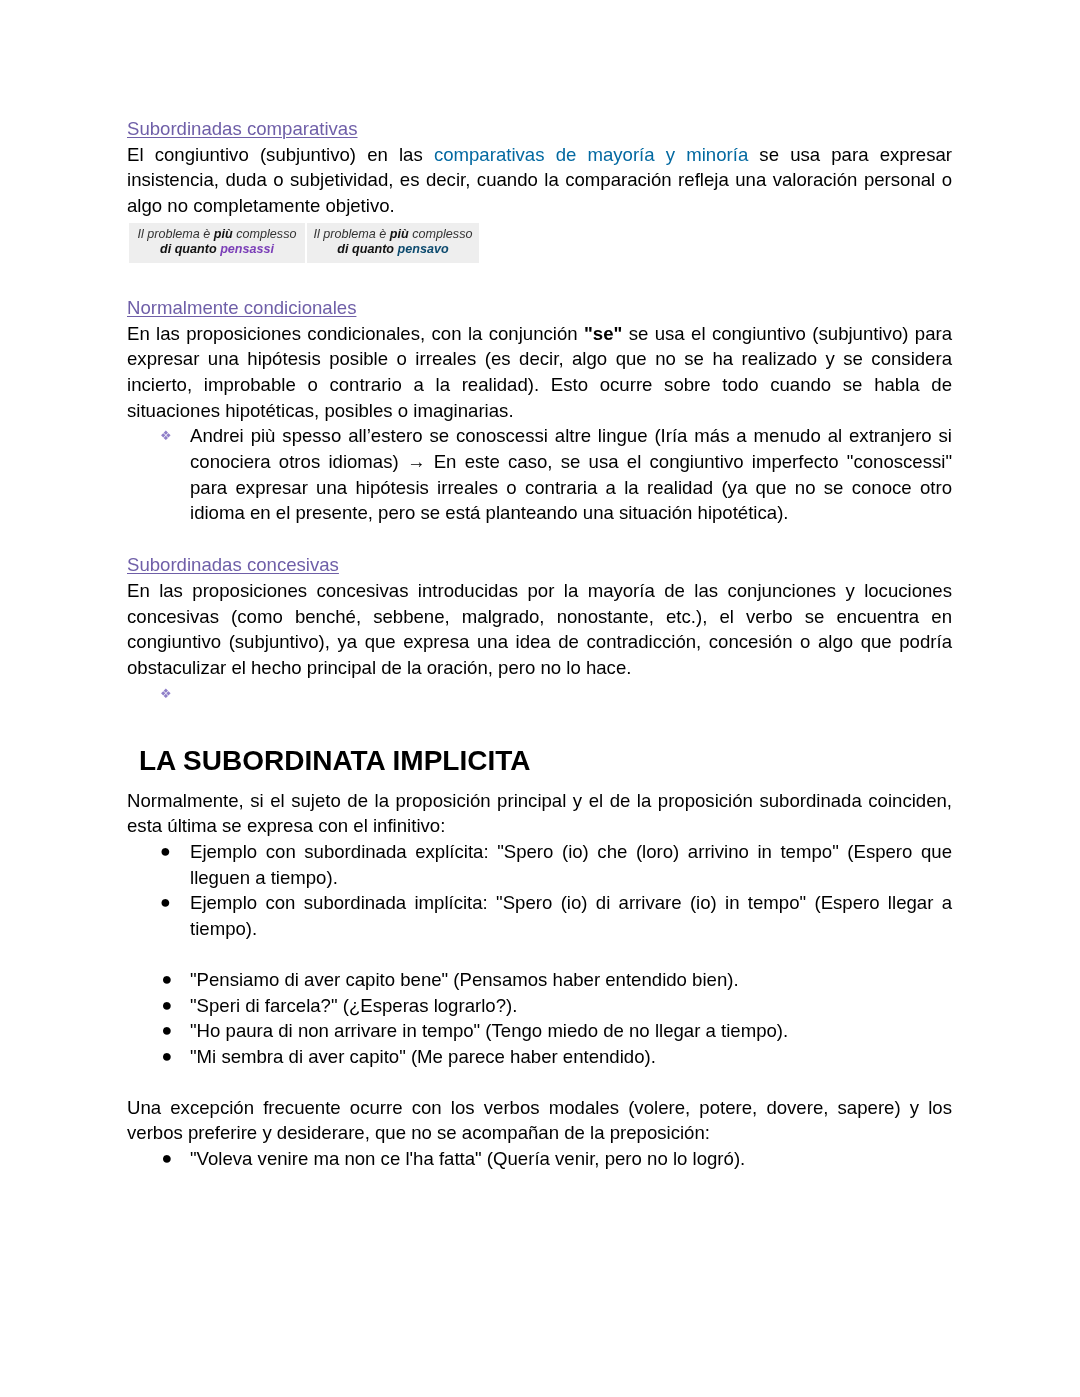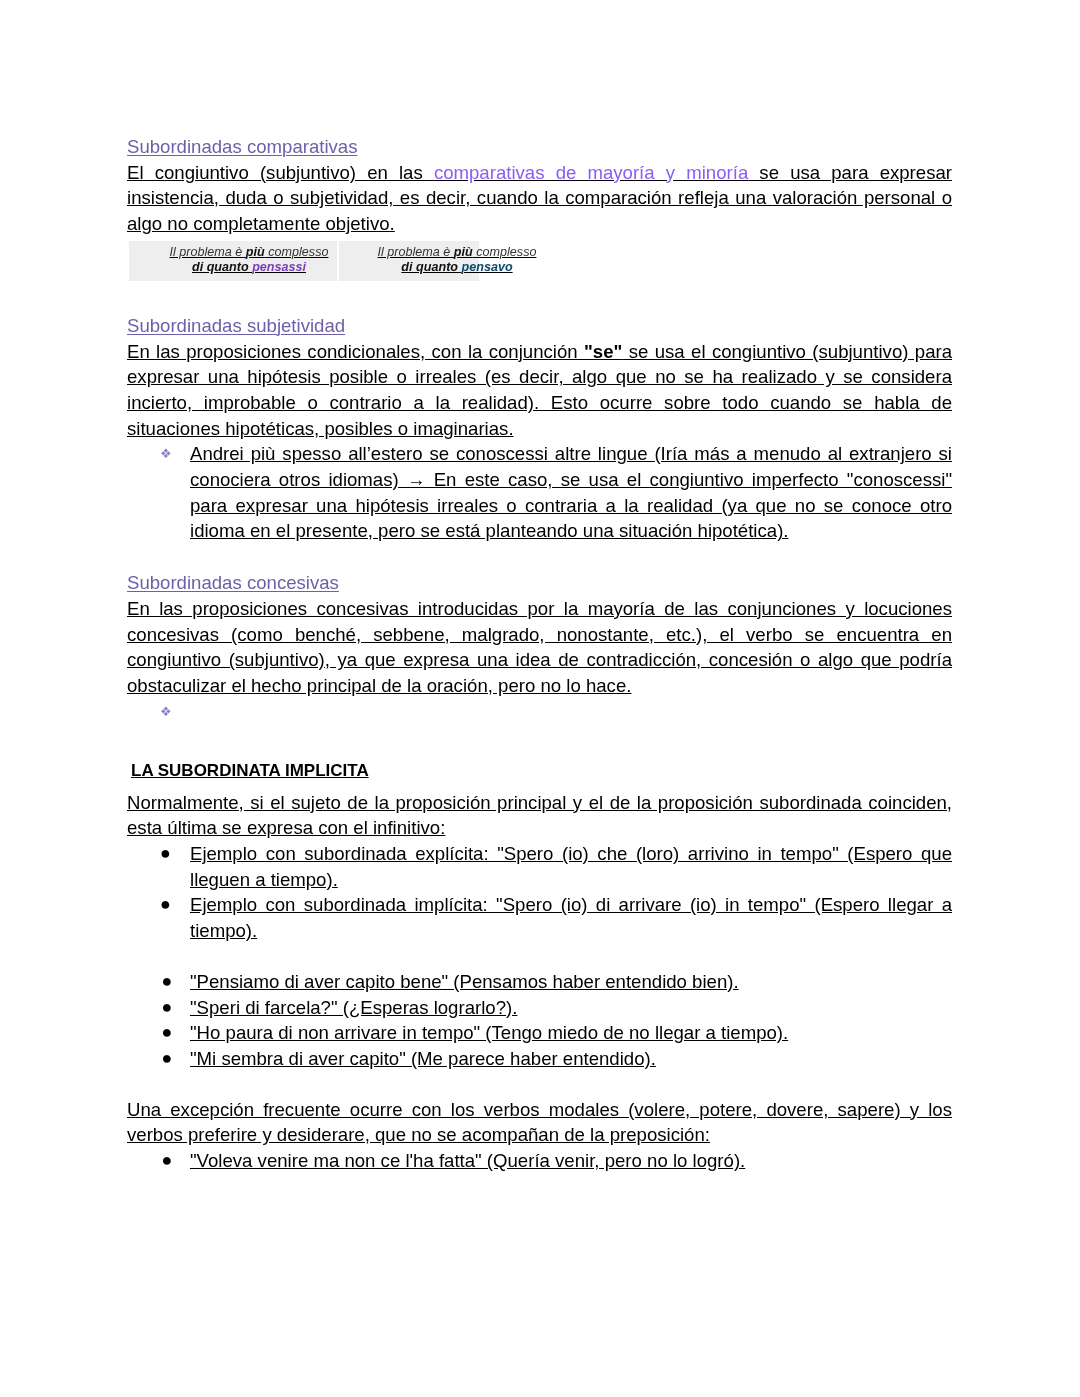--- a/index.html
+++ b/index.html
@@ -7,55 +7,53 @@
       width: 1080px;
       height: 1397px;
       position: relative;
       overflow: hidden;
       font-family: "Liberation Sans", "DejaVu Sans", sans-serif;
       color: #000000;
     }
     .page {
       position: absolute;
       left: 127px;
-      top: 134px;
+      top: 116px;
       width: 825px;
       font-size: 18.6px;
       line-height: 25.7px;
-      text-decoration: underline;
     }
     .section-link {
       display: inline-block;
       color: #6f5fa8;
       text-decoration: underline;
       text-decoration-thickness: 1px;
       text-underline-offset: 2px;
       cursor: pointer;
     }
     .para { text-align: justify; margin: 0; }
     .para.last-justify { text-align-last: left; }
-    .accent { color: #8b5cf6; }
+    .accent { color: #0369a1; }
     .bold { font-weight: bold; }
     .example-table {
       display: flex;
       margin-top: 4px;
       margin-left: 2px;
       background: #eeeeee;
       width: 350px;
       height: 40px;
     }
     .example-cell {
       flex: 0 0 auto;
       text-align: center;
       font-style: italic;
       font-size: 12.6px;
       line-height: 15.5px;
       color: #333333;
       padding-top: 4px;
-      padding-left: 32px;
     }
     .example-cell.c1 { width: 176px; border-right: 2px solid #ffffff; }
     .example-cell.c2 { width: 172px; }
     .example-cell b { color: #111111; }
     .purple-verb { color: #7b3fb8; font-weight: bold; text-align: center; }
     .orange-verb { color: #0c4a6e; font-weight: bold; }
     .gap-lg { height: 26px; }
     .gap-md { height: 25px; }
     ul.list { list-style: none; margin: 0; padding: 0; }
     ul.list li {
@@ -72,22 +70,22 @@
     }
     .diamond {
       color: #8f7fc8;
       font-size: 13px;
     }
     .dot {
       font-size: 18px;
       color: #000;
     }
     h2.heading {
-      margin: 4px;
-      font-size: 17px;
+      margin: 12px;
+      font-size: 28px;
       line-height: 30px;
       font-weight: bold;
     }
   </style>
 </head>
 <body>
 
 <div class="page">
 
   <section>
@@ -101,21 +99,21 @@
       <div class="example-cell c2">
         <div><span>Il problema è </span><b>più</b><span> complesso</span></div>
         <div><b>di quanto </b><span class="orange-verb">pensavo</span></div>
       </div>
     </div>
   </section>
 
   <div style="height:32px"></div>
 
   <section>
-    <a class="section-link">Subordinadas subjetividad</a>
+    <a class="section-link">Normalmente condicionales</a>
     <p class="para last-justify"><span>En las proposiciones condicionales, con la conjunción </span><span class="bold">"se"</span><span> se usa el congiuntivo (subjuntivo) para expresar una hipótesis posible o irreales (es decir, algo que no se ha realizado y se considera incierto, improbable o contrario a la realidad). Esto ocurre sobre todo cuando se habla de situaciones hipotéticas, posibles o imaginarias.</span></p>
     <ul class="list">
       <li class="last-justify" style="text-align-last:left;">
         <span class="bullet diamond">❖</span>
         <span>Andrei più spesso all’estero se conoscessi altre lingue (Iría más a menudo al extranjero si conociera otros idiomas) → En este caso, se usa el congiuntivo imperfecto "conoscessi" para expresar una hipótesis irreales o contraria a la realidad (ya que no se conoce otro idioma en el presente, pero se está planteando una situación hipotética).</span>
       </li>
     </ul>
   </section>
 
   <div class="gap-lg"></div>

